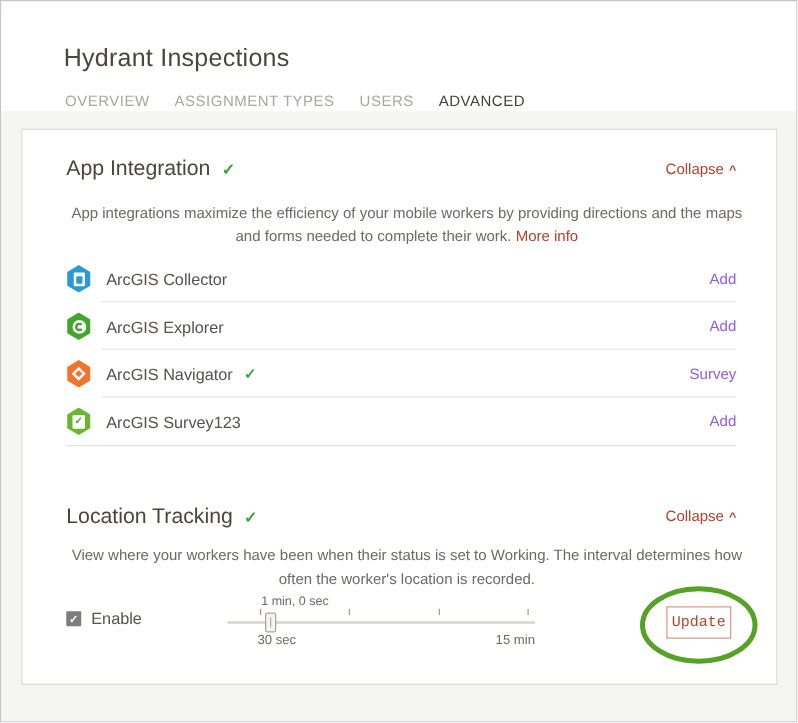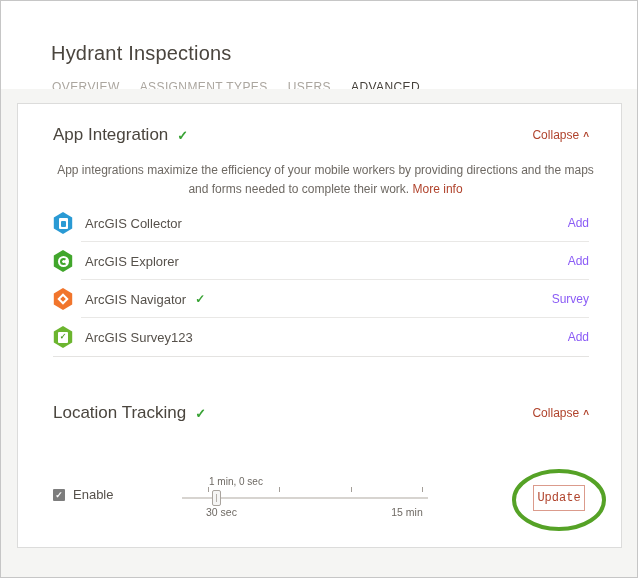--- a/index.html
+++ b/index.html
@@ -2,21 +2,21 @@
 <html><head>
 <meta charset="utf-8">
 <style>
   * { box-sizing: border-box; margin: 0; padding: 0; }
   body { margin: 0; background: #fff; font-family: "Liberation Sans", sans-serif; }
 
   .screen { position: relative; width: 638px; height: 578px; border: 1px solid #c6c6c6;
             background: #fff; overflow: hidden; }
 
   
-  .header { position: absolute; top: 12px; left: 0; right: 0; height: 88px; background: #fff;
+  .header { position: absolute; top: 6px; left: 0; right: 0; height: 88px; background: #fff;
             border-bottom: 1px solid #e7e6e4; }
   .page-title { position: absolute; left: 50px; top: 29px; font-size: 20px; font-weight: 500;
                 color: #4a453e; letter-spacing: .2px; }
   .tabs { position: absolute; left: 51px; top: 67px; display: flex; gap: 20px; }
   .tab { font-size: 12px; letter-spacing: .4px; color: #aba69f; padding-bottom: 8px;
          cursor: pointer; white-space: nowrap; }
   .tab.active { color: #45403a; border-bottom: 2px solid #b23a27; }
 
   
   .page-bg { position: absolute; top: 88px; left: 0; right: 0; bottom: 0; background: #f5f5f3; }
@@ -79,21 +79,21 @@
   .slider-value { position: absolute; left: 191px; top: 372px; font-size: 10px; color: #6e6963; }
   .tick { position: absolute; width: 1px; height: 5px; background: #a39e98; top: 383px; }
   .tick.t1 { left: 190px; } .tick.t2 { left: 261px; } .tick.t3 { left: 333px; } .tick.t4 { left: 404px; }
   .slider-track { position: absolute; left: 164px; top: 393px; width: 246px; height: 2px;
       background: #d7d4d0; cursor: pointer; }
   .slider-handle { position: absolute; left: 194px; top: 386px; width: 9px; height: 16px;
       background: #f5f5f4; border: 1px solid #a9a49e; border-radius: 2px; cursor: pointer; }
   .slider-handle::after { content: ""; position: absolute; left: 3px; top: 3px; bottom: 3px;
       width: 1px; background: #b5b0aa; }
   .slider-min { position: absolute; left: 188px; top: 402px; font-size: 10.5px; color: #6e6963; }
-  .slider-max { position: absolute; left: 368px; top: 402px; width: 42px; text-align: center;
+  .slider-max { position: absolute; left: 368px; top: 402px; width: 42px; text-align: right;
       font-size: 10.5px; color: #6e6963; }
 
   .update-btn { position: absolute; left: 515px; top: 381px; width: 52px; height: 26px;
       background: #fff; border: 1px solid #db9b8c; color: #b0432c; font-size: 12px;
       font-family: Liberation Mono, monospace; cursor: pointer; border-radius: 0; }
 
   
   .annotation { position: absolute; left: 509px; top: 466px; width: 99px; height: 67px;
       pointer-events: none; z-index: 5; }
 </style>
@@ -173,20 +173,21 @@
 
     <div class="sec-head second">
       <span class="sec-title">Location Tracking</span>
       <span class="head-check">✓</span>
       <span class="collapse">
         <span>Collapse</span>
         <span class="caret">^</span>
       </span>
     </div>
 
+    <div class="sec-desc second">View where your workers have been when their status is set to Working. The interval determines how often the worker's location is recorded.</div>
 
     <div class="enable-wrap">
       <span class="checkbox">✓</span>
       <span class="enable-label">Enable</span>
     </div>
 
     <div class="slider-value">1 min, 0 sec</div>
     <div class="tick t1"></div>
     <div class="tick t2"></div>
     <div class="tick t3"></div>

